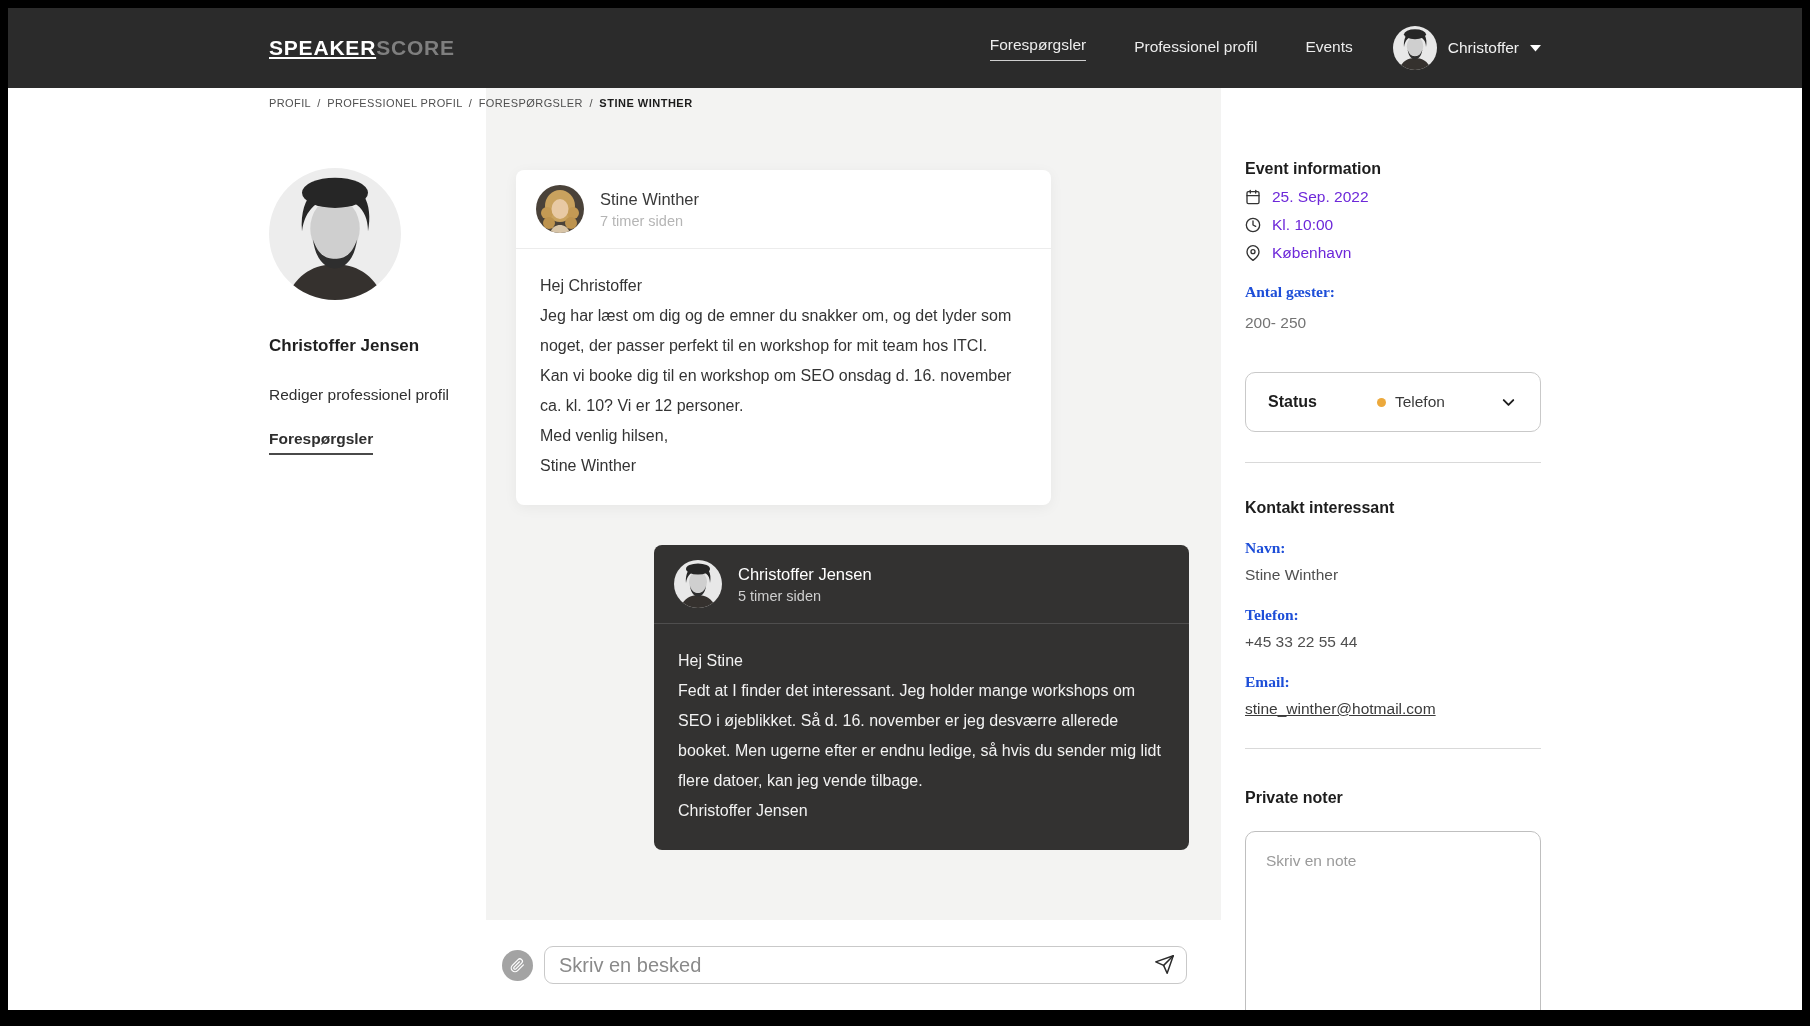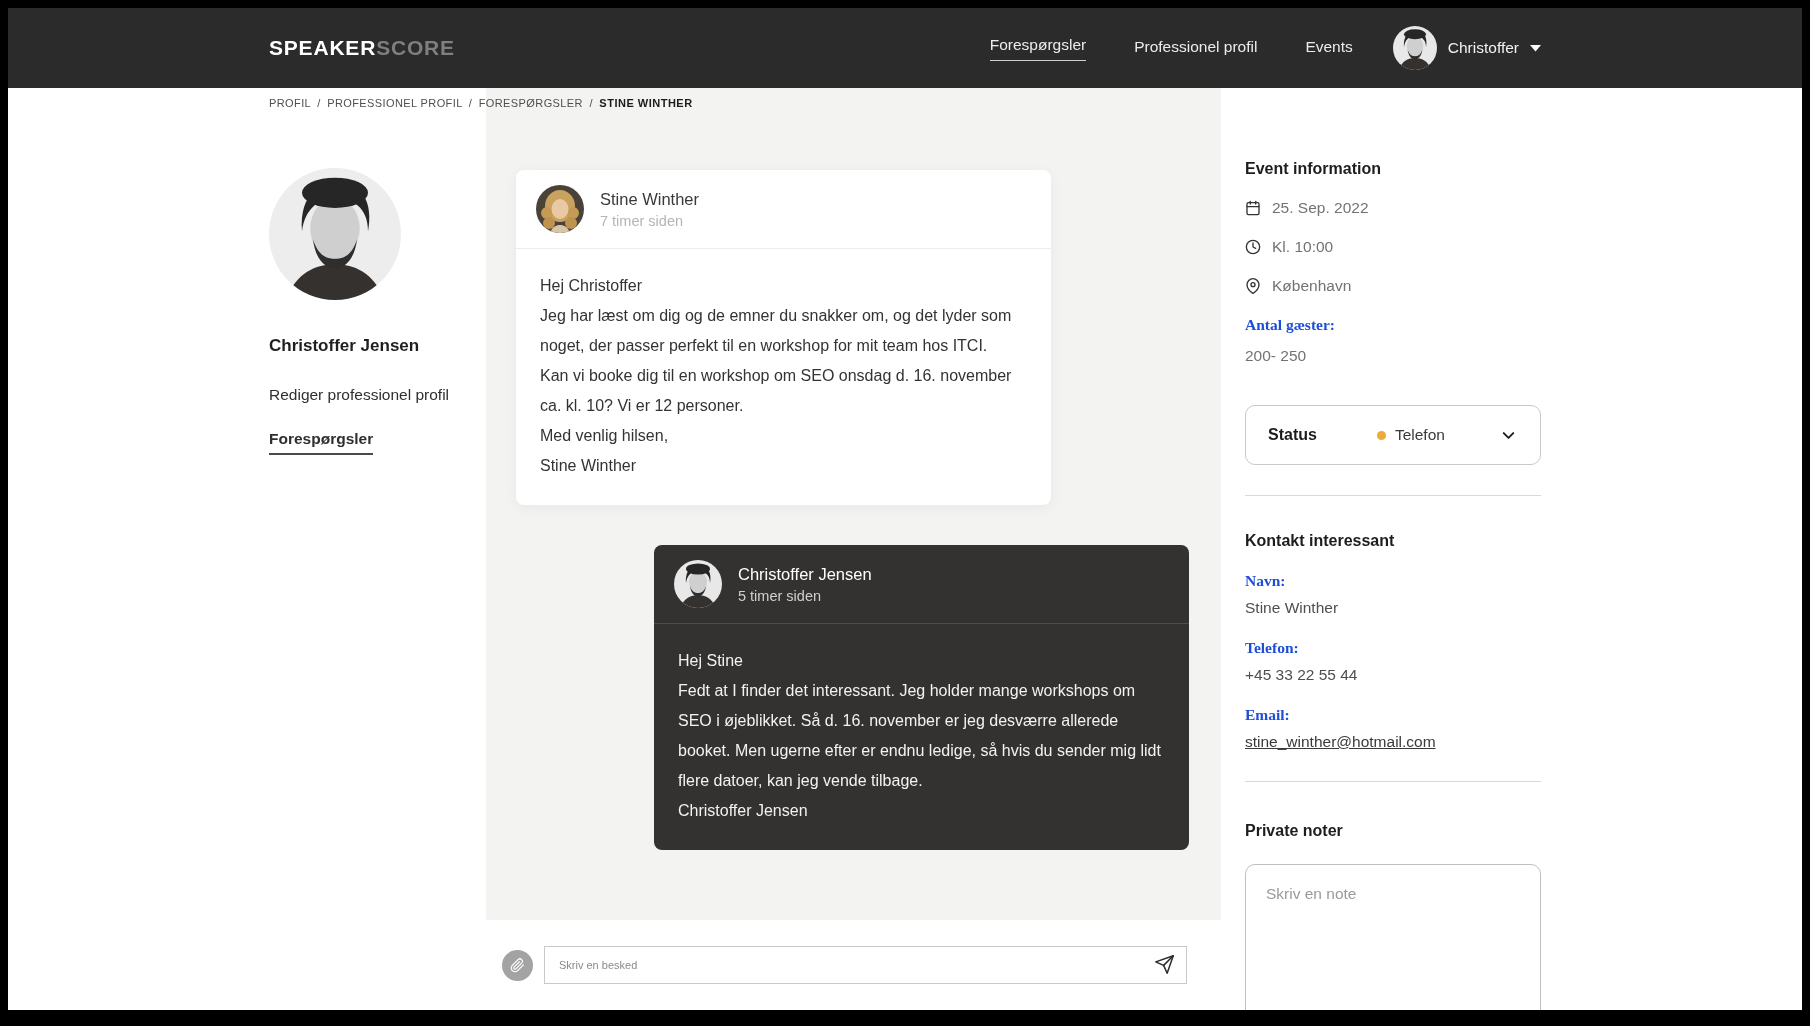--- a/index.html
+++ b/index.html
@@ -4,21 +4,21 @@
 <style>
   * { box-sizing: border-box; margin: 0; padding: 0; }
   html, body { width: 1810px; height: 1026px; }
   body { background: #000; position: relative; font-family: "Liberation Sans", "DejaVu Sans", sans-serif; }
   .page { position: absolute; left: 8px; top: 8px; right: 8px; bottom: 16px; background: #fff; overflow: hidden; }
 
   
   .topbar { height: 80px; background: #2b2b2b; }
   .topbar-inner { width: 1272px; margin: 0 auto; height: 100%; display: flex; align-items: center; }
   .logo { font-size: 21px; font-weight: 800; letter-spacing: .8px; cursor: pointer; }
-  .logo .l1 { color: #ffffff; }
+  .logo .l1 { color: #ffffff; text-decoration: underline; }
   .logo .l2 { color: #7f7f7f; }
   .topnav { margin-left: auto; display: flex; align-items: center; gap: 48px; }
   .topnav .nav-item { color: #ececec; font-size: 15.5px; cursor: pointer; padding-bottom: 2px; }
   .topnav .nav-item.active { border-bottom: 1px solid #cfcfcf; padding-bottom: 6px; }
   .userchip { display: flex; align-items: center; gap: 11px; margin-left: 40px; cursor: pointer; }
   .userchip .uname { color: #f2f2f2; font-size: 15.5px; }
   .avatar { border-radius: 50%; overflow: hidden; flex: 0 0 auto; display: block; }
   .avatar svg { display: block; width: 100%; height: 100%; }
 
   
@@ -50,28 +50,28 @@
   .msg-time { font-size: 14.5px; color: #b5b5b5; margin-top: 4px; }
   .msg-card.dark .msg-time { color: #cfcfcf; }
   .msg-body { padding: 22px 24px 24px 24px; }
   .msg-body p { font-size: 16px; line-height: 30px; color: #333; }
   .msg-card.dark .msg-body p { color: #f2f2f2; }
 
   
   .composer { height: 90px; background: #fff; display: flex; align-items: center; padding-left: 16px; }
   .attach-btn { width: 31px; height: 31px; border-radius: 50%; background: #a3a3a3; border: none; display: flex; align-items: center; justify-content: center; cursor: pointer; flex: 0 0 auto; }
   .msgbox { position: relative; flex: 1; margin-left: 11px; margin-right: 34px; }
-  .msgbox input { width: 100%; height: 38px; border: 1px solid #c9c9c9; border-radius: 0; padding: 0 46px 0 14px; font-size: 11px; font-family: inherit; color: #333; outline: none; }
+  .msgbox input { width: 100%; height: 38px; border: 1px solid #c9c9c9; border-radius: 9px; padding: 0 46px 0 14px; font-size: 20px; font-family: inherit; color: #333; outline: none; }
   .msgbox input::placeholder { color: #8a8a8a; }
   .send-btn { position: absolute; right: 12px; top: 8px; background: none; border: none; cursor: pointer; padding: 0; }
 
   
   .col-right { width: 296px; margin-left: 24px; padding-top: 72px; color: #2d2d2d; }
   .panel-h { font-size: 16px; font-weight: 700; color: #1d1d1d; }
-  .info-row { display: flex; align-items: center; gap: 11px; margin-top: 21px; font-size: 15.5px; color: #737373; }
+  .info-row { display: flex; align-items: center; gap: 11px; margin-top: 10px; font-size: 15.5px; color: #6d28d9; }
   .label { font-weight: 700; font-size: 15.5px; color: #1d4ed8; font-family: Liberation Serif, serif; }
   .guests-label { margin-top: 21px; }
   .guests-value { margin-top: 13px; font-size: 15.5px; color: #737373; }
   .status-box { margin-top: 40px; height: 60px; border: 1px solid #c9c9c9; border-radius: 10px; display: flex; align-items: center; padding: 0 22px; cursor: pointer; background: #fff; }
   .status-label { font-weight: 700; font-size: 16px; color: #1d1d1d; }
   .status-val { display: flex; align-items: center; gap: 9px; margin-left: 60px; font-size: 15.5px; color: #3a3a3a; }
   .dot { width: 9px; height: 9px; border-radius: 50%; background: #ECA93C; }
   .status-box .chev { margin-left: auto; display: flex; }
   .divider { border: none; border-top: 1px solid #d9d9d9; margin-top: 30px; }
   .kontakt-h { margin-top: 36px; }

